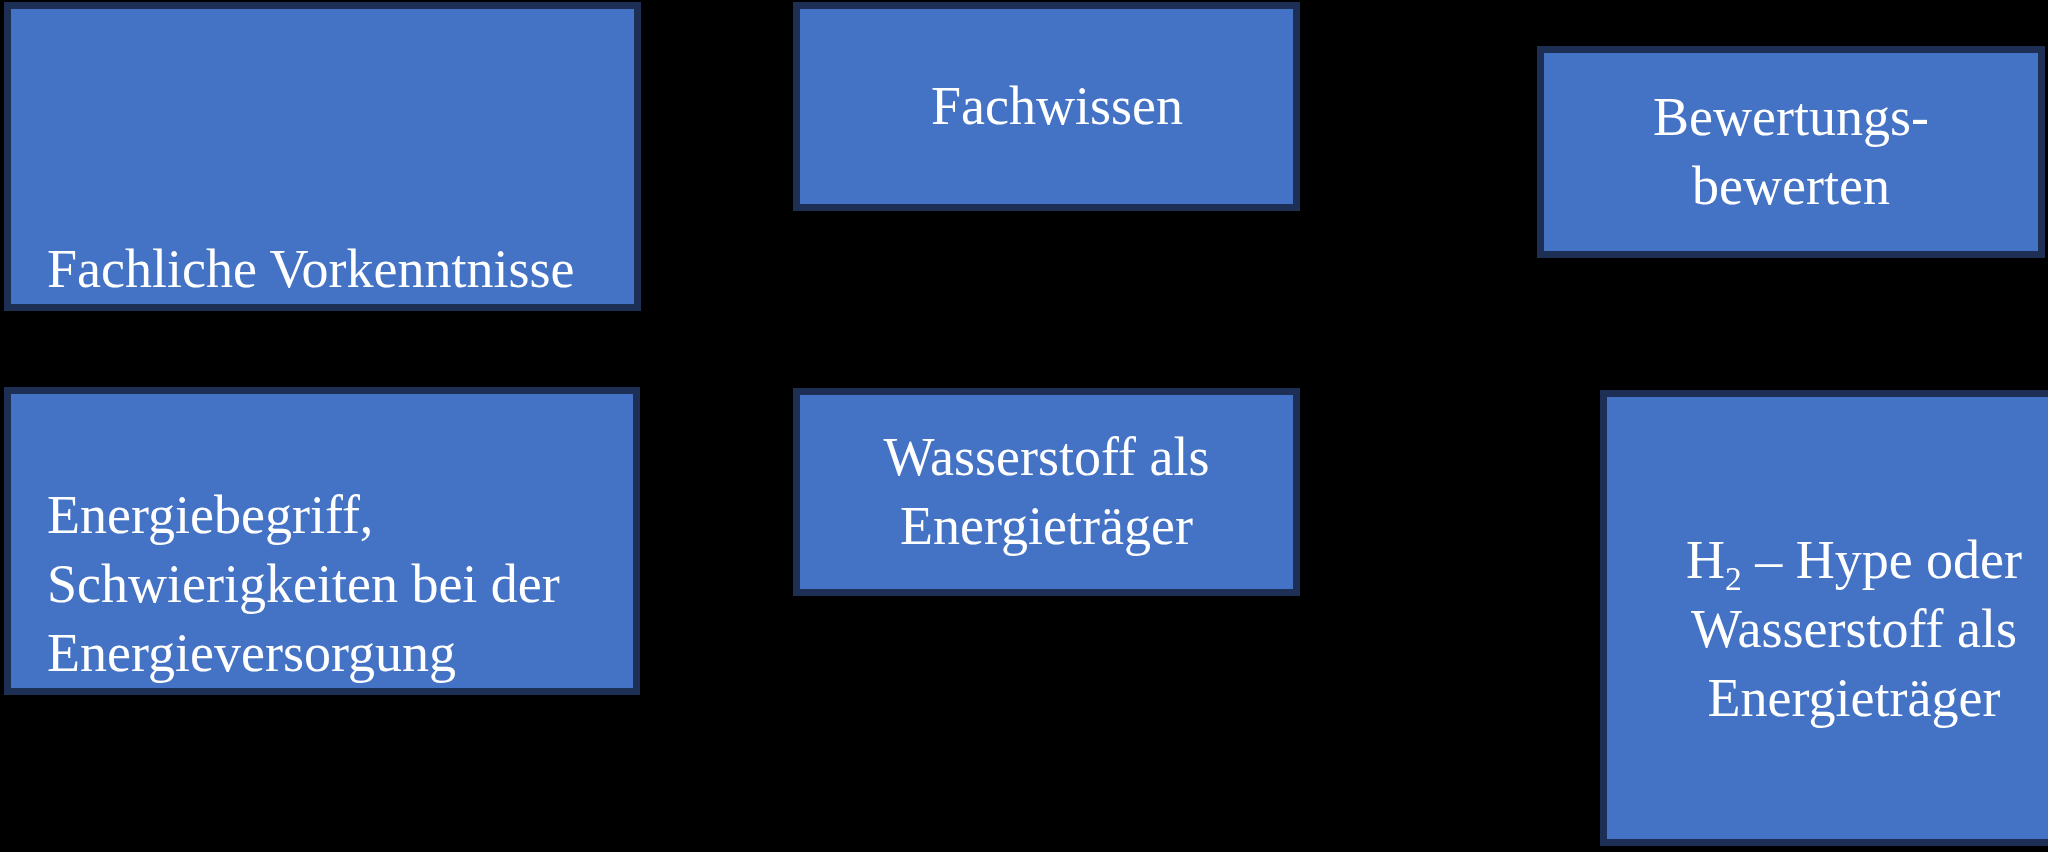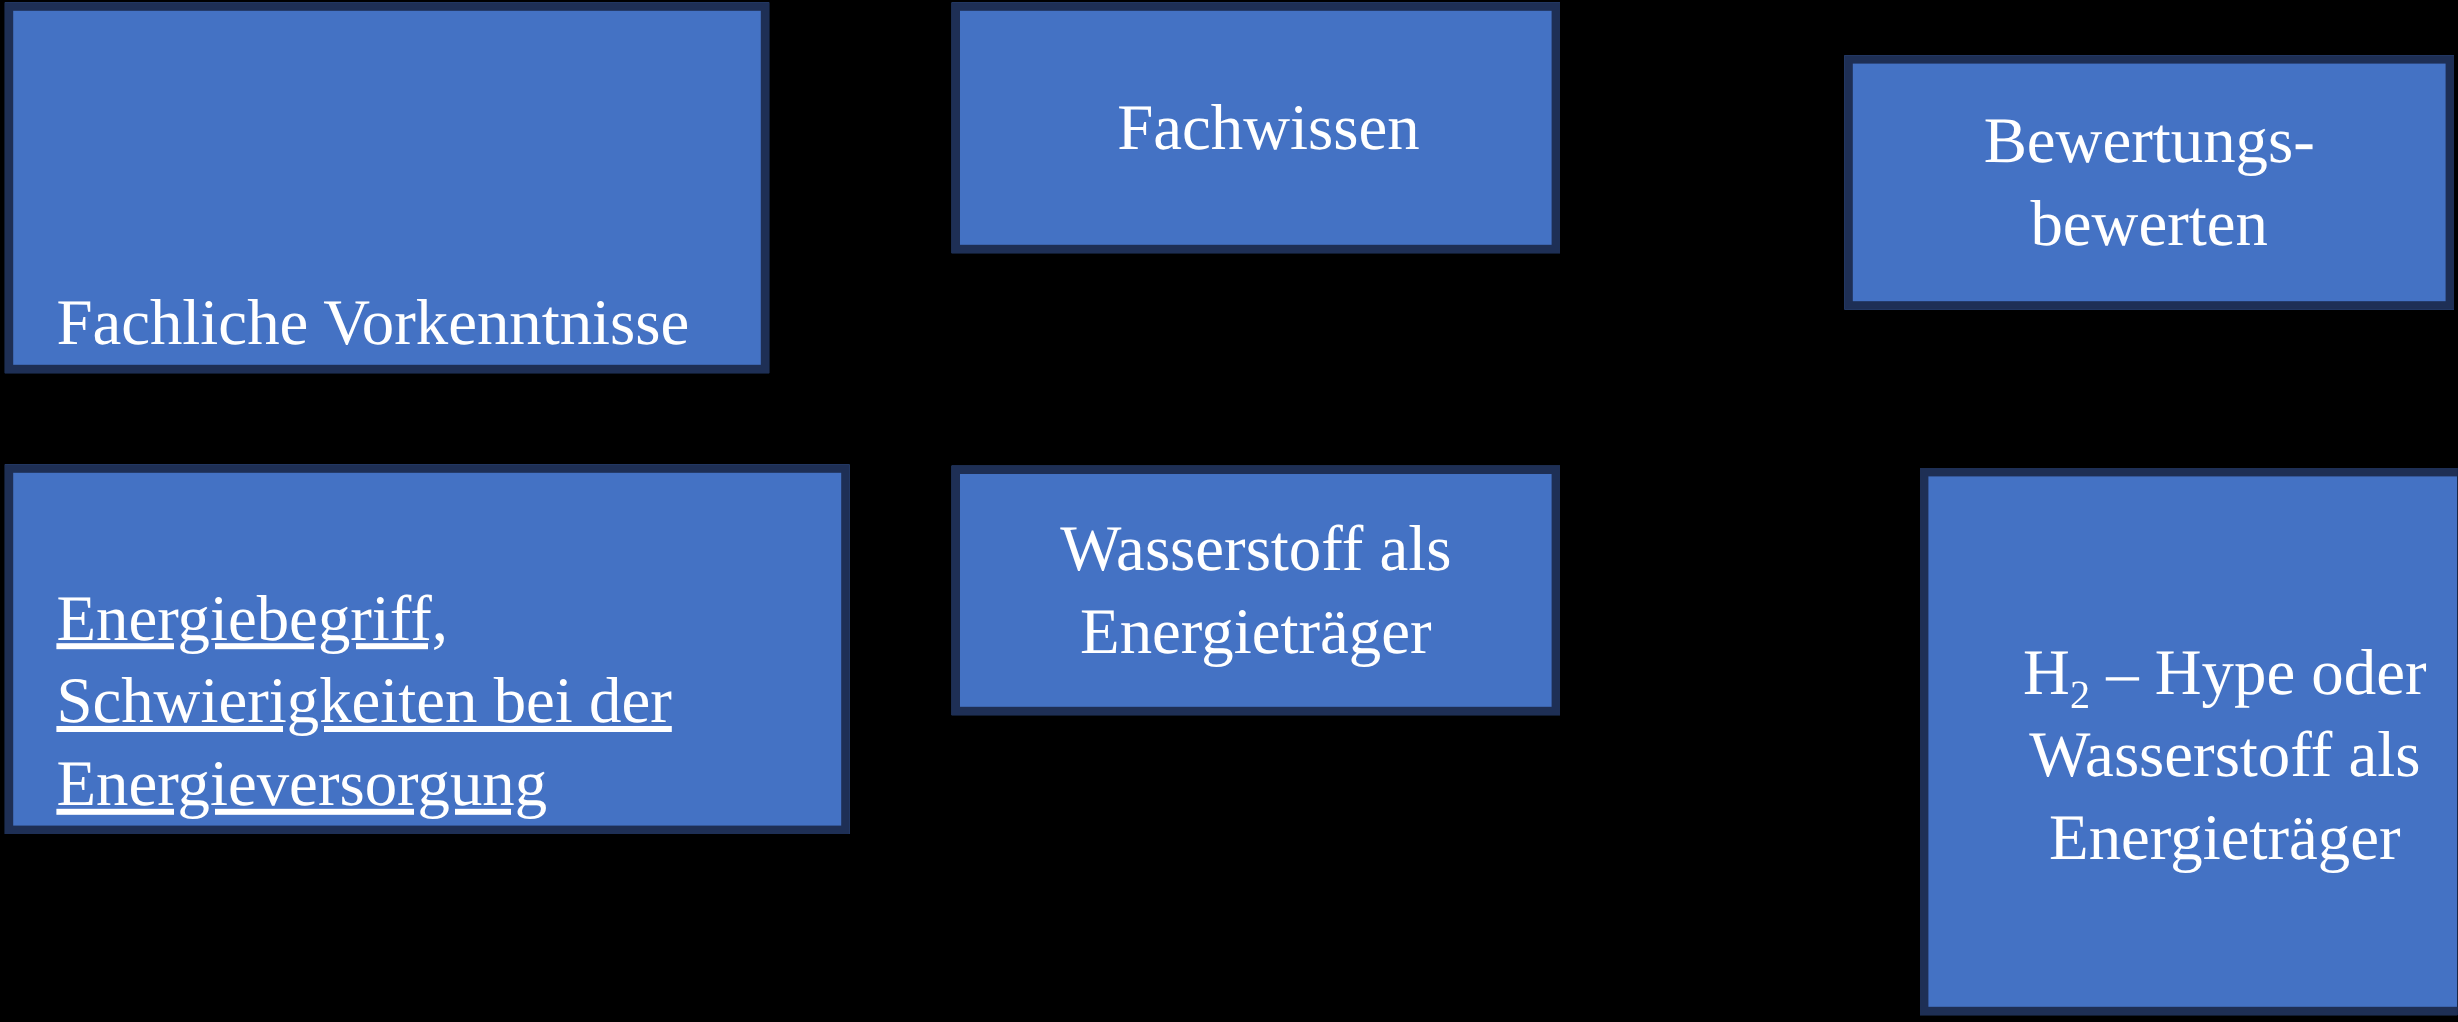--- a/index.html
+++ b/index.html
@@ -43,21 +43,21 @@
   .line { white-space: nowrap; }
   .sub {
     font-size: 0.62em;
     vertical-align: sub;
     line-height: 0;
   }
   
   .b-prior-title   { left: 4px;    top: 2px;   width: 637px; height: 309px; }
   .b-fachwissen    { left: 793px;  top: 2px;   width: 507px; height: 209px; padding-left: 29px; }
   .b-bewertung     { left: 1537px; top: 2px;   width: 508px; height: 212px; margin-top: 44px; }
-  .b-prior-content { left: 4px;    top: 387px; width: 704px; height: 308px; text-decoration: underline; }
+  .b-prior-content { left: 4px;    top: 387px; width: 636px; height: 308px; }
   .b-wasserstoff   { left: 793px;  top: 388px; width: 507px; height: 208px; }
   .b-task          { left: 1600px; top: 390px; width: 508px; height: 456px; padding-top: 22px; justify-content: center; }
 </style>
 </head>
 <body>
 
 <div class="canvas">
   <div class="box align-left b-prior-title">
       <div class="line">Fachliche Vorkenntnisse</div>
     </div>

